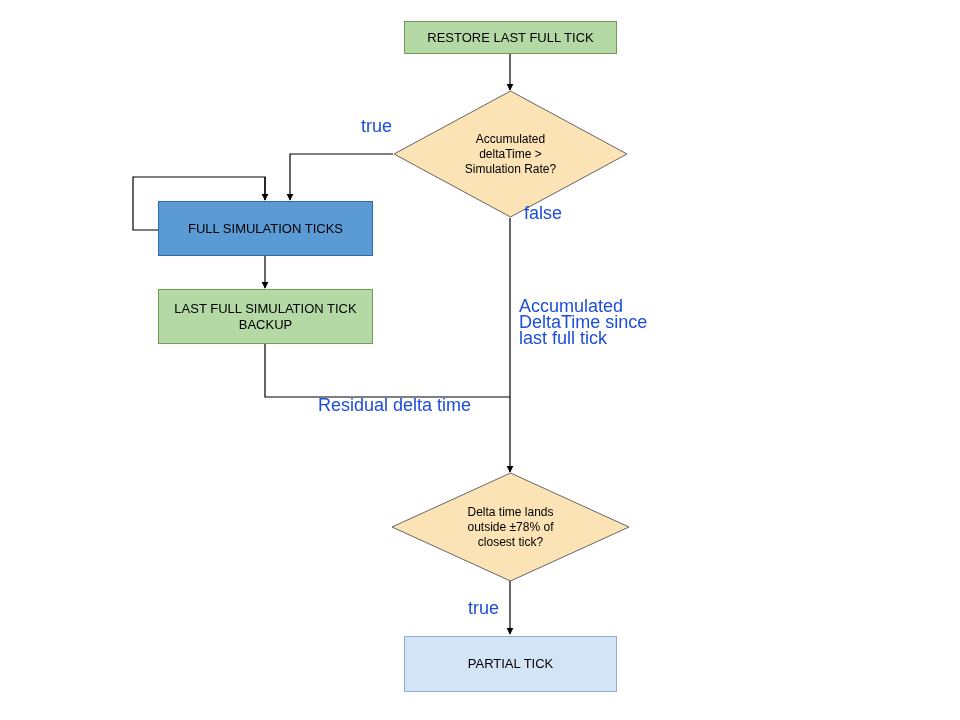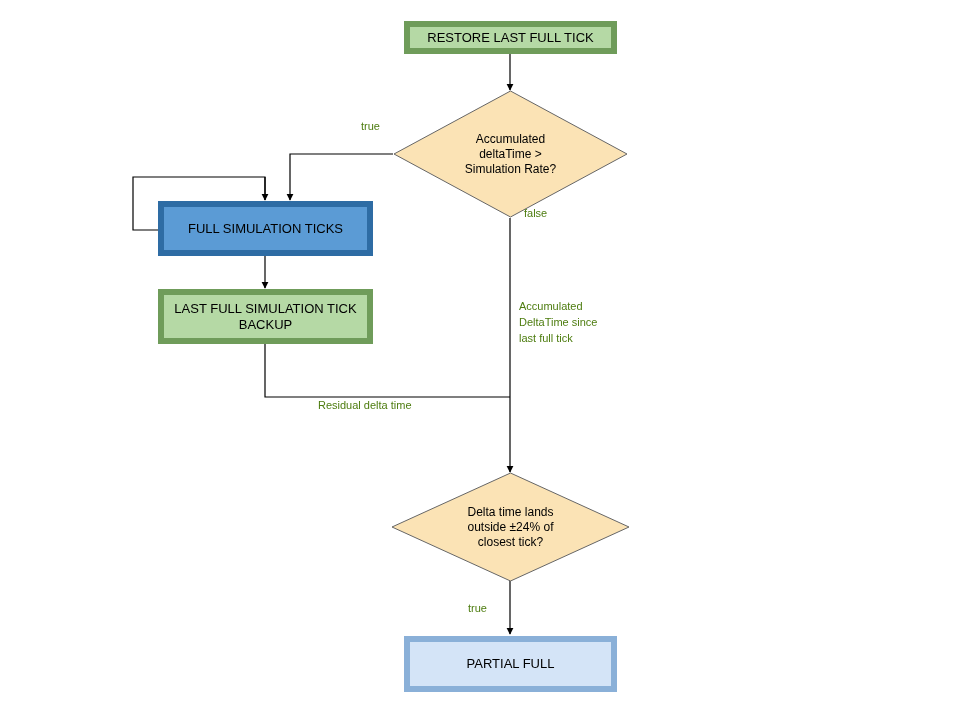--- a/index.html
+++ b/index.html
@@ -23,21 +23,21 @@
     box-sizing: border-box;
     display: flex;
     align-items: center;
     justify-content: center;
     text-align: center;
     font-size: 13px;
     line-height: 16px;
     color: #000000;
   }
   .box {
-    border: 6px solid #701a75;
+    border: 1px solid #701a75;
   }
   .box.green {
     background: #b5d9a5;
     border-color: #6f9c5a;
   }
   .box.blue {
     background: #5b9bd5;
     border-color: #2e6ca4;
   }
   .box.lightblue {
@@ -61,23 +61,23 @@
     display: flex;
     align-items: center;
     justify-content: center;
     text-align: center;
     font-size: 12px;
     line-height: 15px;
     white-space: pre-line;
   }
   .edge-label {
     position: absolute;
-    font-size: 11px;
+    font-size: 18px;
     line-height: 16px;
-    color: #4d7c0f;
+    color: #1d4ed8;
     white-space: pre-line;
   }
   svg.edges {
     position: absolute;
     left: 0;
     top: 0;
     width: 960px;
     height: 720px;
     pointer-events: none;
   }
@@ -134,26 +134,26 @@
   <div class="node box green" style="left:158px; top:289px; width:215px; height:55px;">
     <span class="node-text">LAST FULL SIMULATION TICK
 BACKUP</span>
   </div>
 
   <div class="diamond-wrap" style="left:391px; top:472px; width:239px; height:110px;">
     <svg class="diamond-svg" width="239" height="110" xmlns="http://www.w3.org/2000/svg">
       <polygon points="119.5,1 238,55 119.5,109 1,55" fill="#fbe3b5" stroke="#666666" stroke-width="1"></polygon>
     </svg>
     <div class="diamond-label">Delta time lands
-outside ±24% of
+outside ±78% of
 closest tick?</div>
   </div>
 
   <div class="node box lightblue" style="left:404px; top:636px; width:213px; height:56px;">
-    <span class="node-text">PARTIAL FULL</span>
+    <span class="node-text">PARTIAL TICK</span>
   </div>
 
   <div class="edge-label" style="left:361px; top:118px;">true</div>
 
   <div class="edge-label" style="left:524px; top:205px;">false</div>
 
   <div class="edge-label" style="left:519px; top:298px;">Accumulated
 DeltaTime since
 last full tick</div>
 

